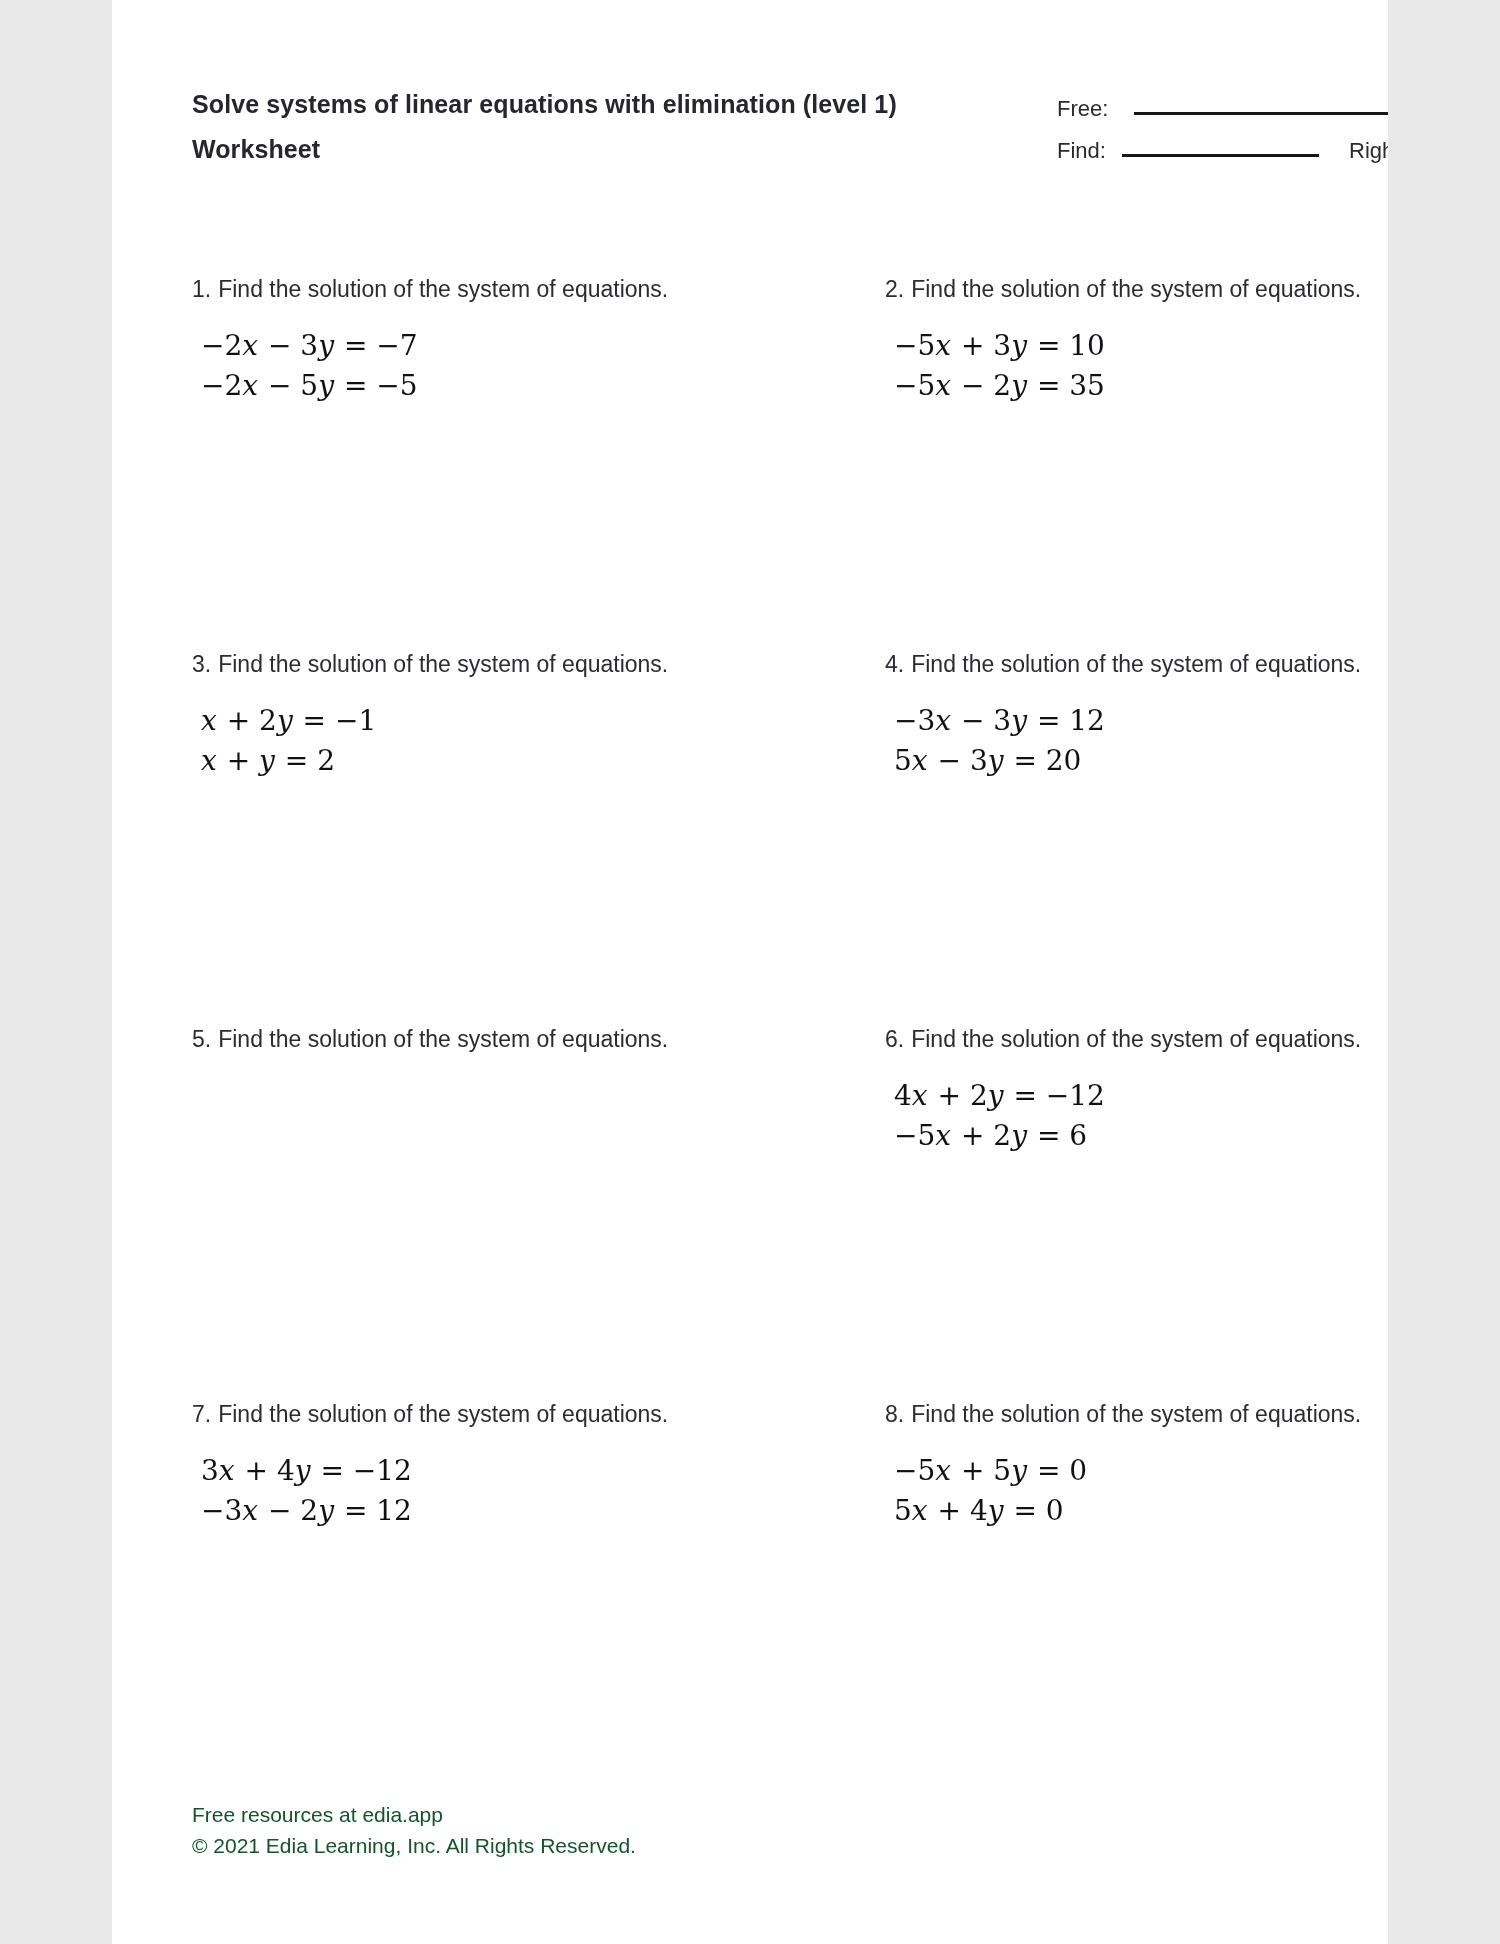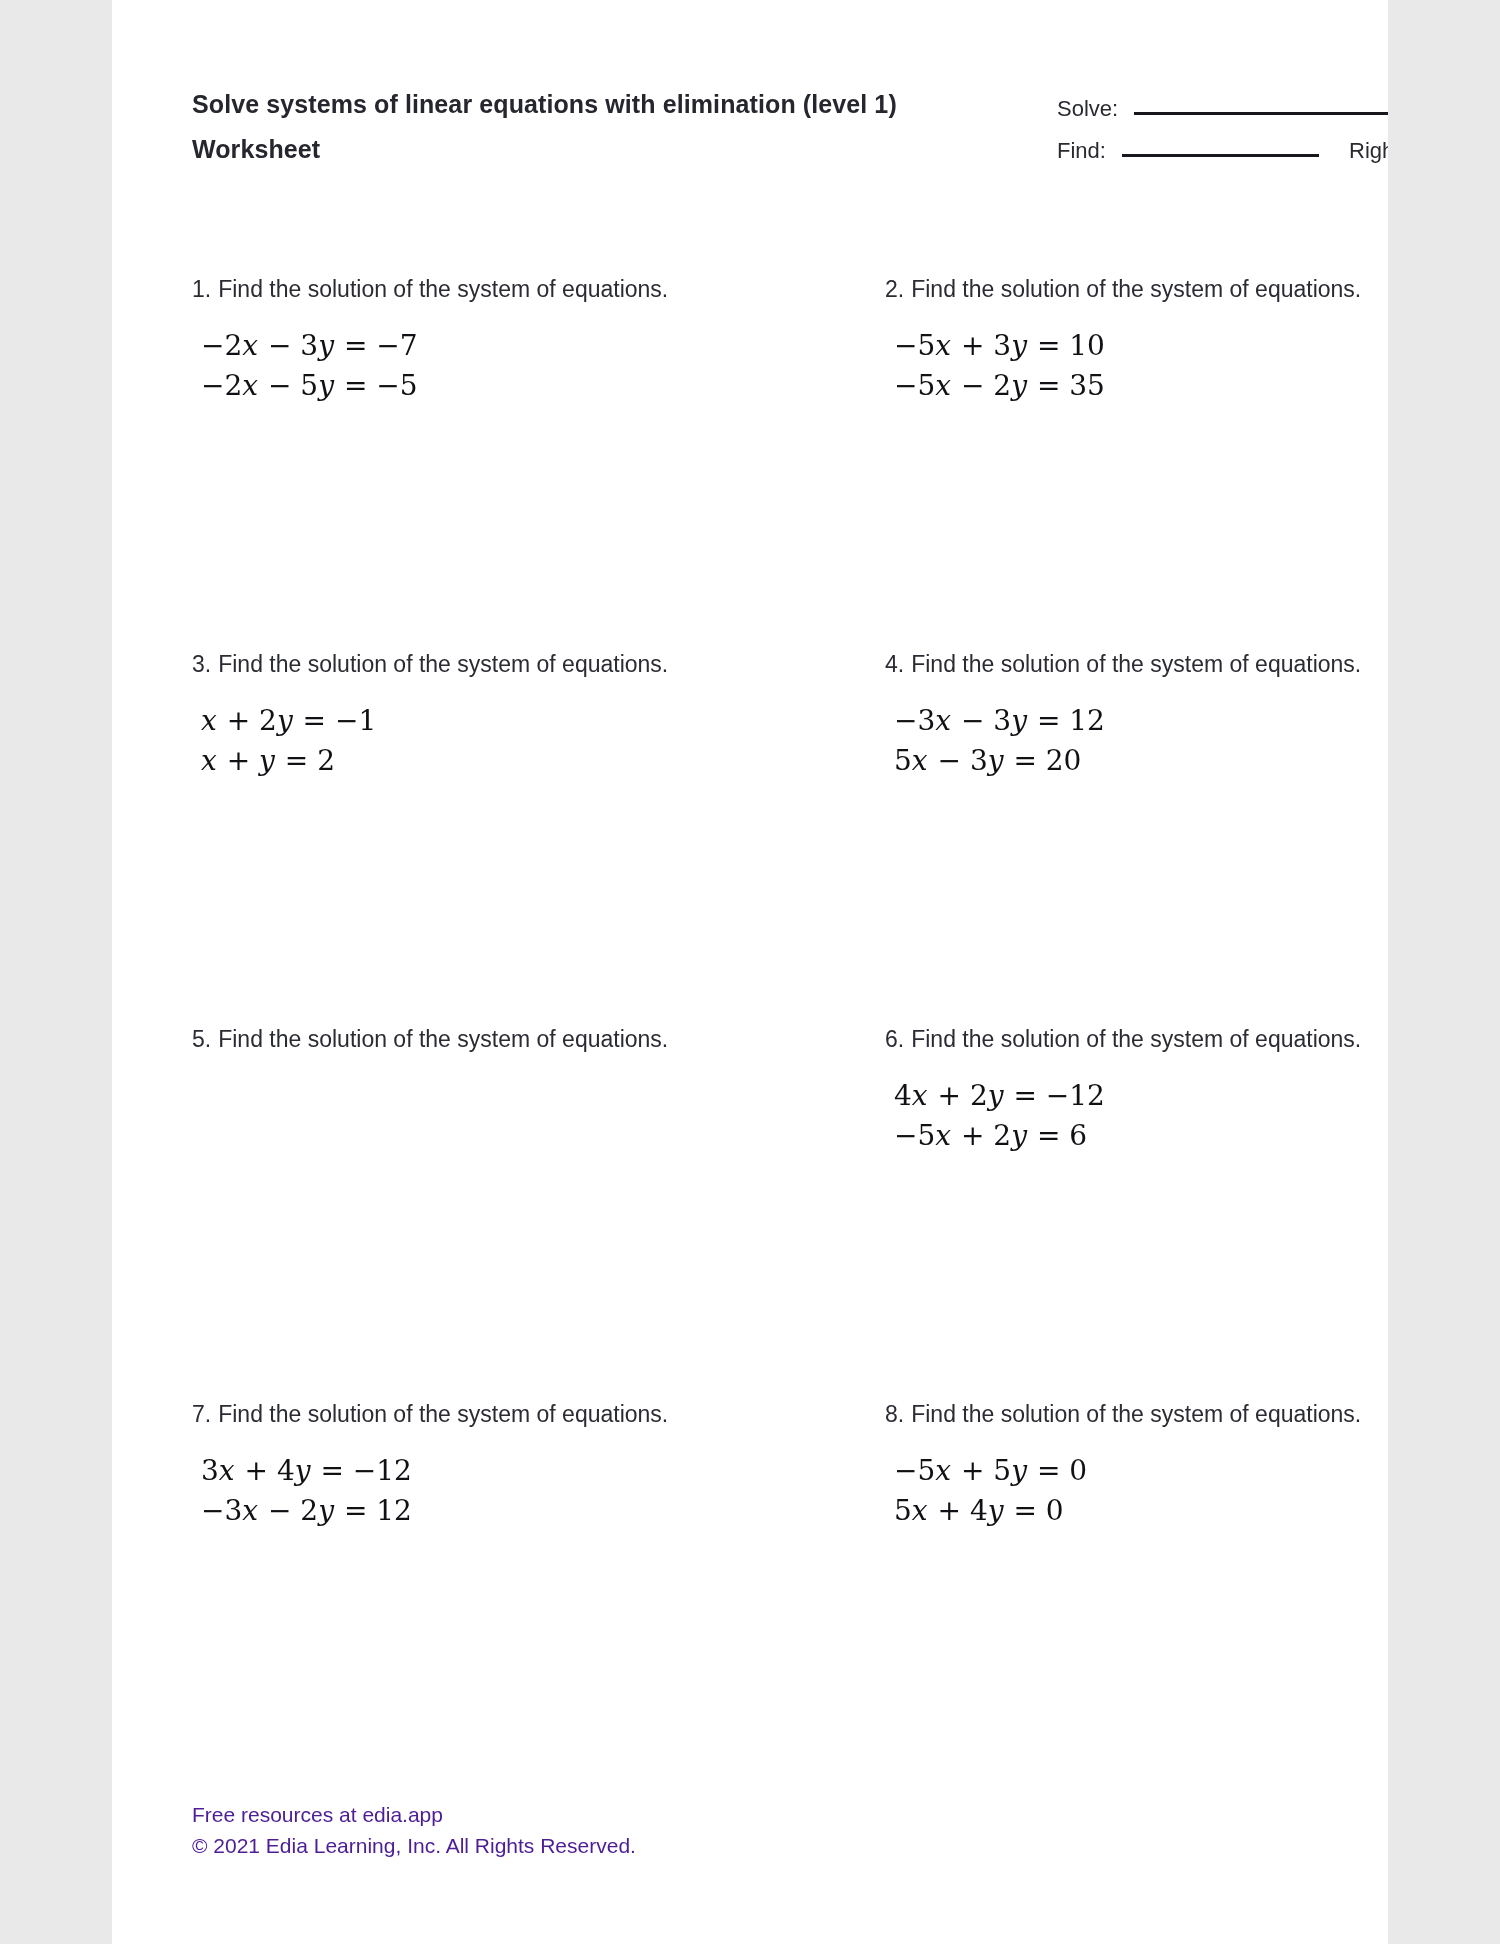--- a/index.html
+++ b/index.html
@@ -67,35 +67,35 @@
   }
   .equations i { font-style: italic; margin-right: 1px; }
 
   
   .footer {
     position: absolute;
     left: 80px;
     top: 1799px;
     font-size: 21px;
     line-height: 31px;
-    color: #4c1d95;
+    color: #14532d;
   }
 </style>
 </head>
 <body>
 
 <div class="page">
 
   <div class="title-block">
     <div>Solve systems of linear equations with elimination (level 1)</div>
     <div>Worksheet</div>
   </div>
 
   <div class="fields-block">
-    <span class="field-label name-label">Solve:</span>
+    <span class="field-label name-label">Free:</span>
     <div class="blank-line name-line"></div>
     <span class="field-label date-label">Find:</span>
     <div class="blank-line date-line"></div>
     <span class="field-label period-label">Rights:</span>
     <div class="blank-line period-line"></div>
   </div>
 
   <div class="problem p-c1 p-r1">
     <div class="question">
       <span class="q-label">1.</span><span>Find the solution of the system of equations.</span>

